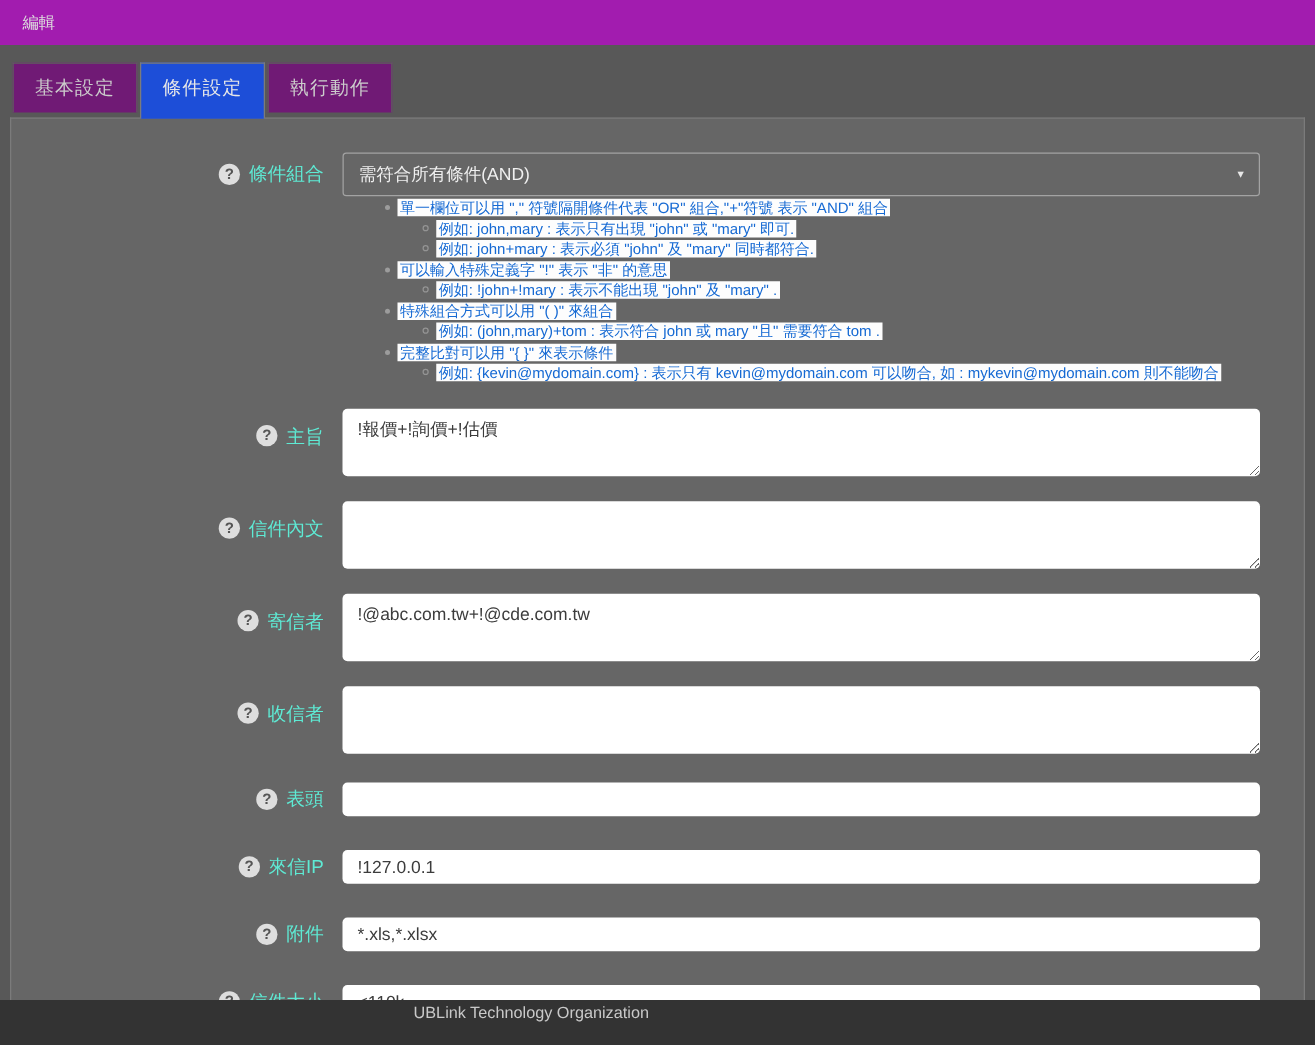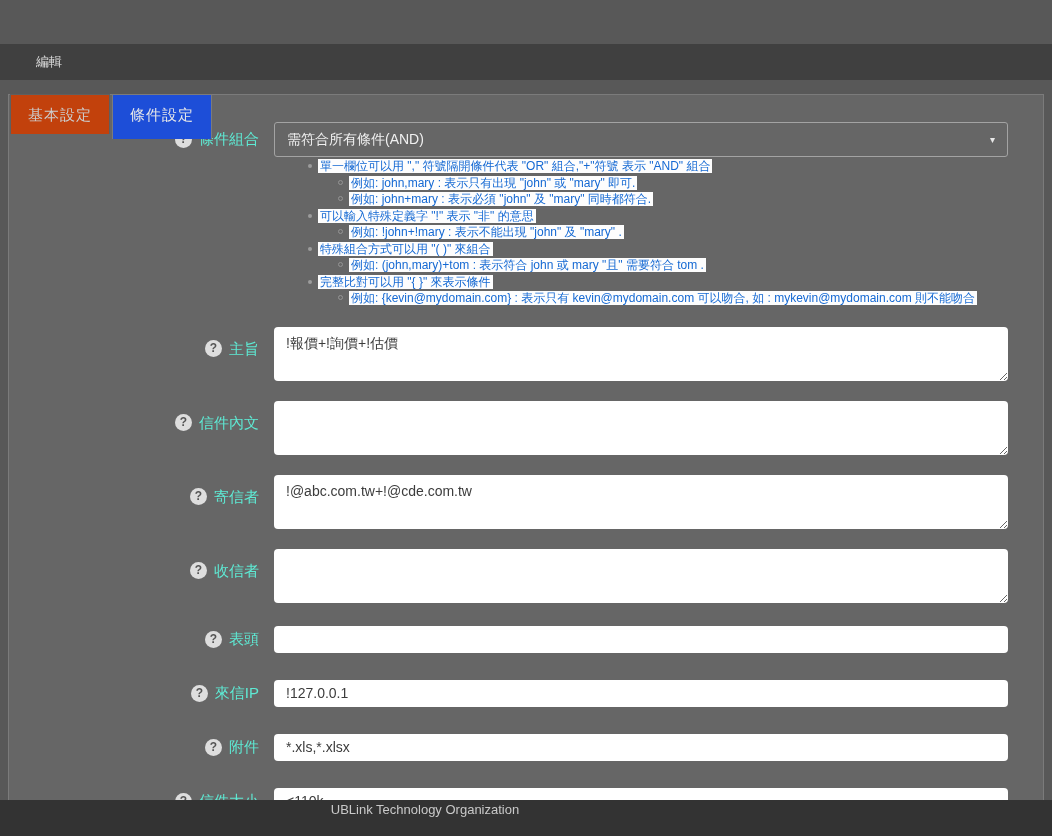--- a/index.html
+++ b/index.html
@@ -4,31 +4,31 @@
 <style>
   * { margin:0; padding:0; box-sizing:border-box; }
   html,body { width:1052px; height:836px; overflow:hidden; }
   body {
     background:#585858;
     font-family:"Liberation Sans","DejaVu Sans",sans-serif;
     position:relative;
   }
   
   .topbar {
-    height:36px; background:#404040; color:#dddddd;
-    font-size:13px; line-height:36px; padding-left:36px;margin-top:44px;
+    height:36px; background:#a21caf; color:#dddddd;
+    font-size:13px; line-height:36px; padding-left:18px;
   }
   
   .tabs {
     display:flex; gap:2px; margin:14px 0 0 10px; height:44px;
     align-items:flex-start; position:relative; z-index:2;
   }
   .tab {
     height:40px; line-height:40px; padding:0 17px;
-    background:#c2410c; border:1px solid #5f5f5f; border-bottom:none;
+    background:#701a75; border:1px solid #5f5f5f; border-bottom:none;
     color:#cccccc; font-size:15px; letter-spacing:1px; cursor:pointer;
     white-space:nowrap;
   }
   .tab.active {
     background:#1d4ed8; border:1px solid #7b7b7b; border-bottom:none;
     height:45px; color:#e8e8e8;
   }
   
   .panel {
     position:absolute; left:8px; right:8px; top:94px; height:722px;
@@ -95,20 +95,21 @@
 </head>
 <body>
 
 <header class="topbar">
   <span>編輯</span>
 </header>
 
 <nav class="tabs">
   <div class="tab">基本設定</div>
   <div class="tab active">條件設定</div>
+  <div class="tab">執行動作</div>
 </nav>
 
 <main class="panel">
 
   <div class="row" style="margin-bottom:0;">
     <div class="label-col">
       <span class="help-icon">?</span>
       <span class="field-label">條件組合</span>
     </div>
     <div class="select-box" role="combobox">

